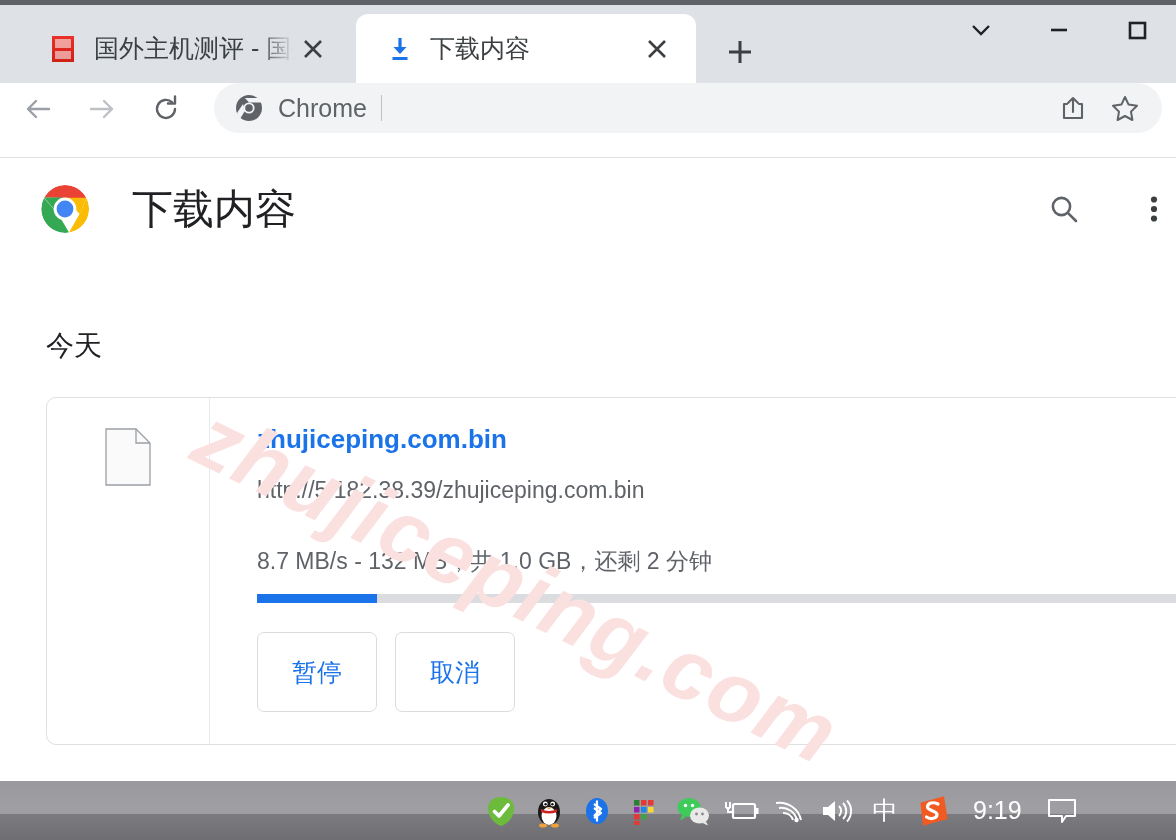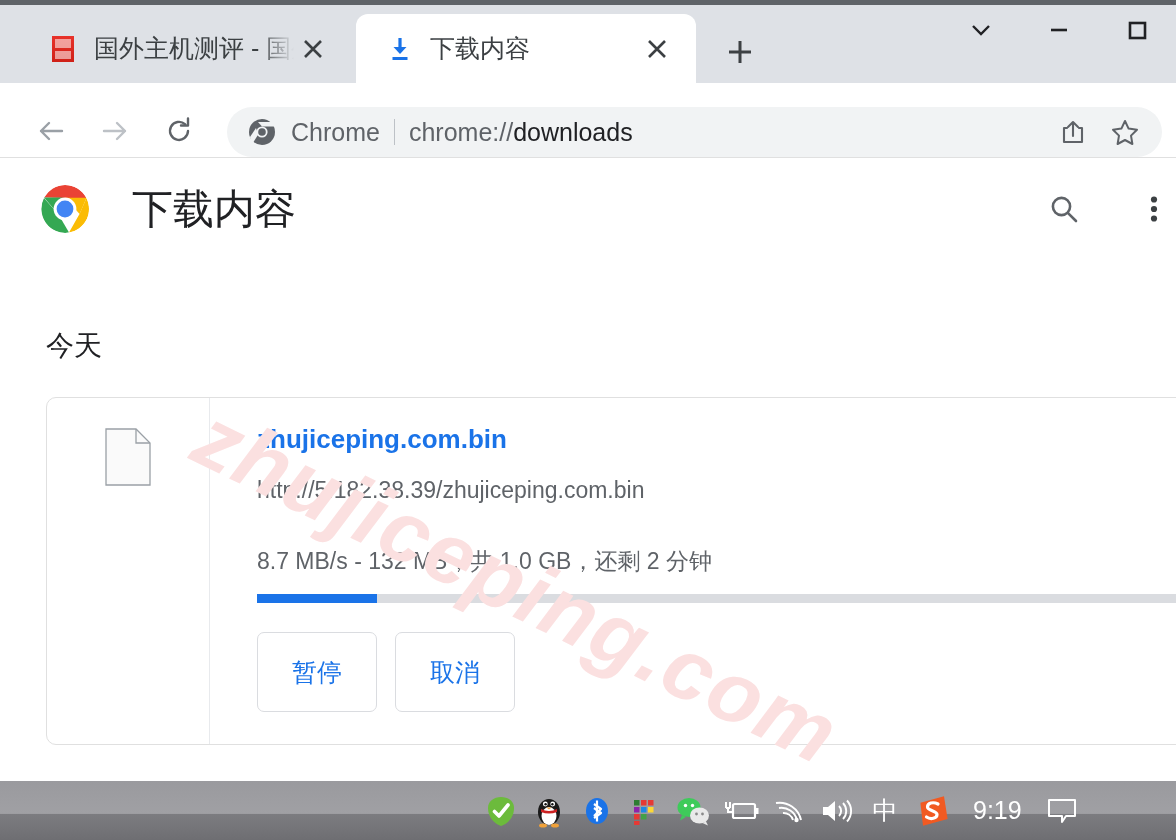--- a/index.html
+++ b/index.html
@@ -88,21 +88,21 @@
     width: 78px; height: 60px;
     display: flex; align-items: center; justify-content: center;
     cursor: pointer;
   }
 
   
   .toolbar {
     position: absolute; left: 0; top: 83px; width: 1176px; height: 75px;
     background: #ffffff;
     border-bottom: 1px solid #e0e0e0;
-    display: flex; align-items: flex-end; padding-left: 13px;
+    display: flex; align-items: flex-start;
   }
   .navbtn {
     width: 52px; height: 52px; margin-left: 12px;
     display: flex; align-items: center; justify-content: center;
     cursor: pointer; flex: none;
   }
   .omnibox {
     margin-left: 22px;
     flex: 1;
     height: 50px;
@@ -324,21 +324,20 @@
         <svg width="30" height="30" viewBox="0 0 30 30">
           <circle cx="15" cy="15" r="13" fill="#5f6368"></circle>
           <circle cx="15" cy="15" r="5.6" fill="#f1f3f4"></circle>
           <path d="M15 9.4 L28 9.4 L26 5 L11 5 Z" fill="#f1f3f4"></path>
           <path d="M11.2 17.6 L5 27.4 L3 20 L9 11 Z" fill="#f1f3f4"></path>
           <circle cx="15" cy="15" r="3.8" fill="#5f6368"></circle>
         </svg>
       </span>
       <span class="omni-chrome-label">Chrome</span>
       <span class="omni-divider"></span>
-      <span class="omni-url"><span class="scheme">chrome://</span><span>downloads</span></span>
 
       <span class="omni-right">
         <span class="omni-icon-btn">
           <svg width="30" height="30" viewBox="0 0 30 30">
             <path d="M9 11 L6 11 L6 25 L24 25 L24 11 L21 11" stroke="#5f6368" stroke-width="2.1" fill="none" stroke-linecap="round" stroke-linejoin="round"></path>
             <path d="M15 19 L15 5 M10 10 L15 5 L20 10" stroke="#5f6368" stroke-width="2.1" fill="none" stroke-linecap="round" stroke-linejoin="round"></path>
           </svg>
         </span>
         <span class="omni-icon-btn">
           <svg width="30" height="30" viewBox="0 0 30 30">

